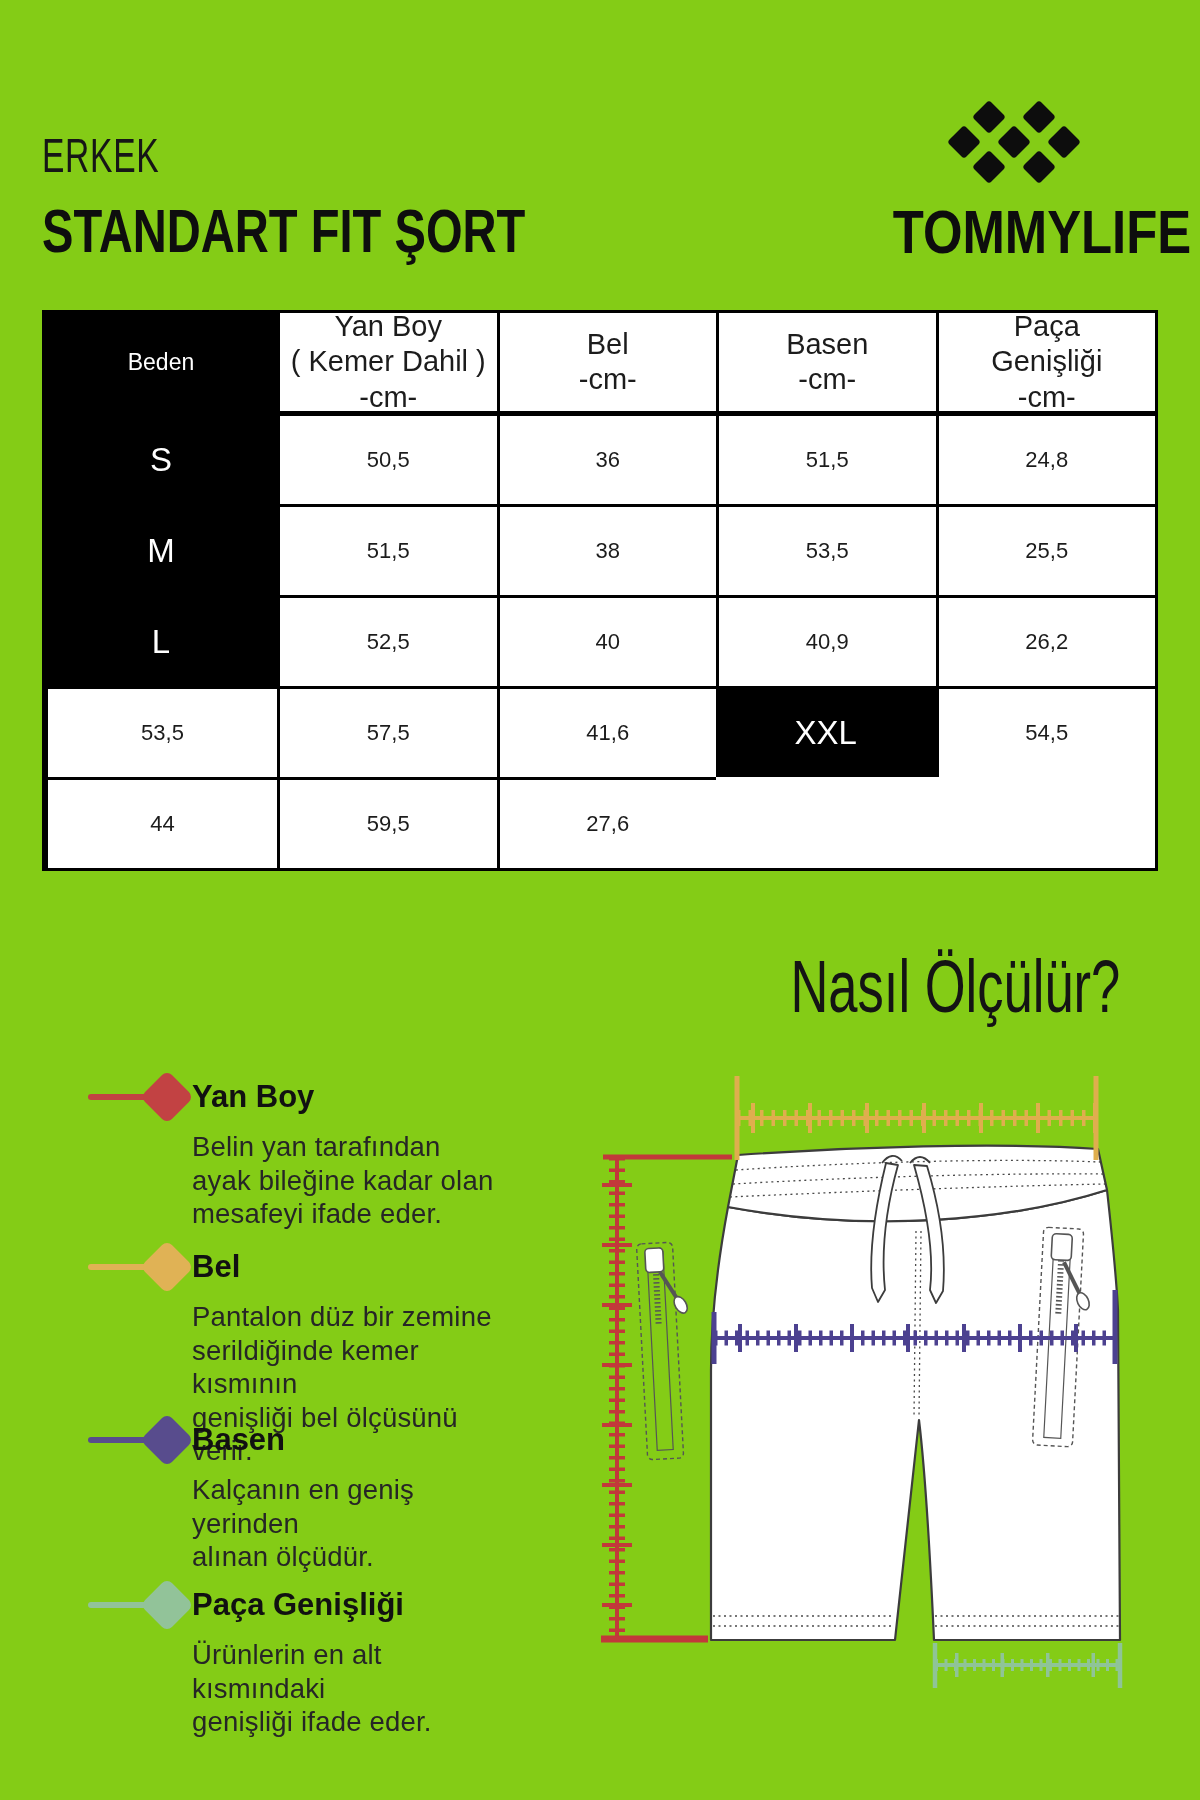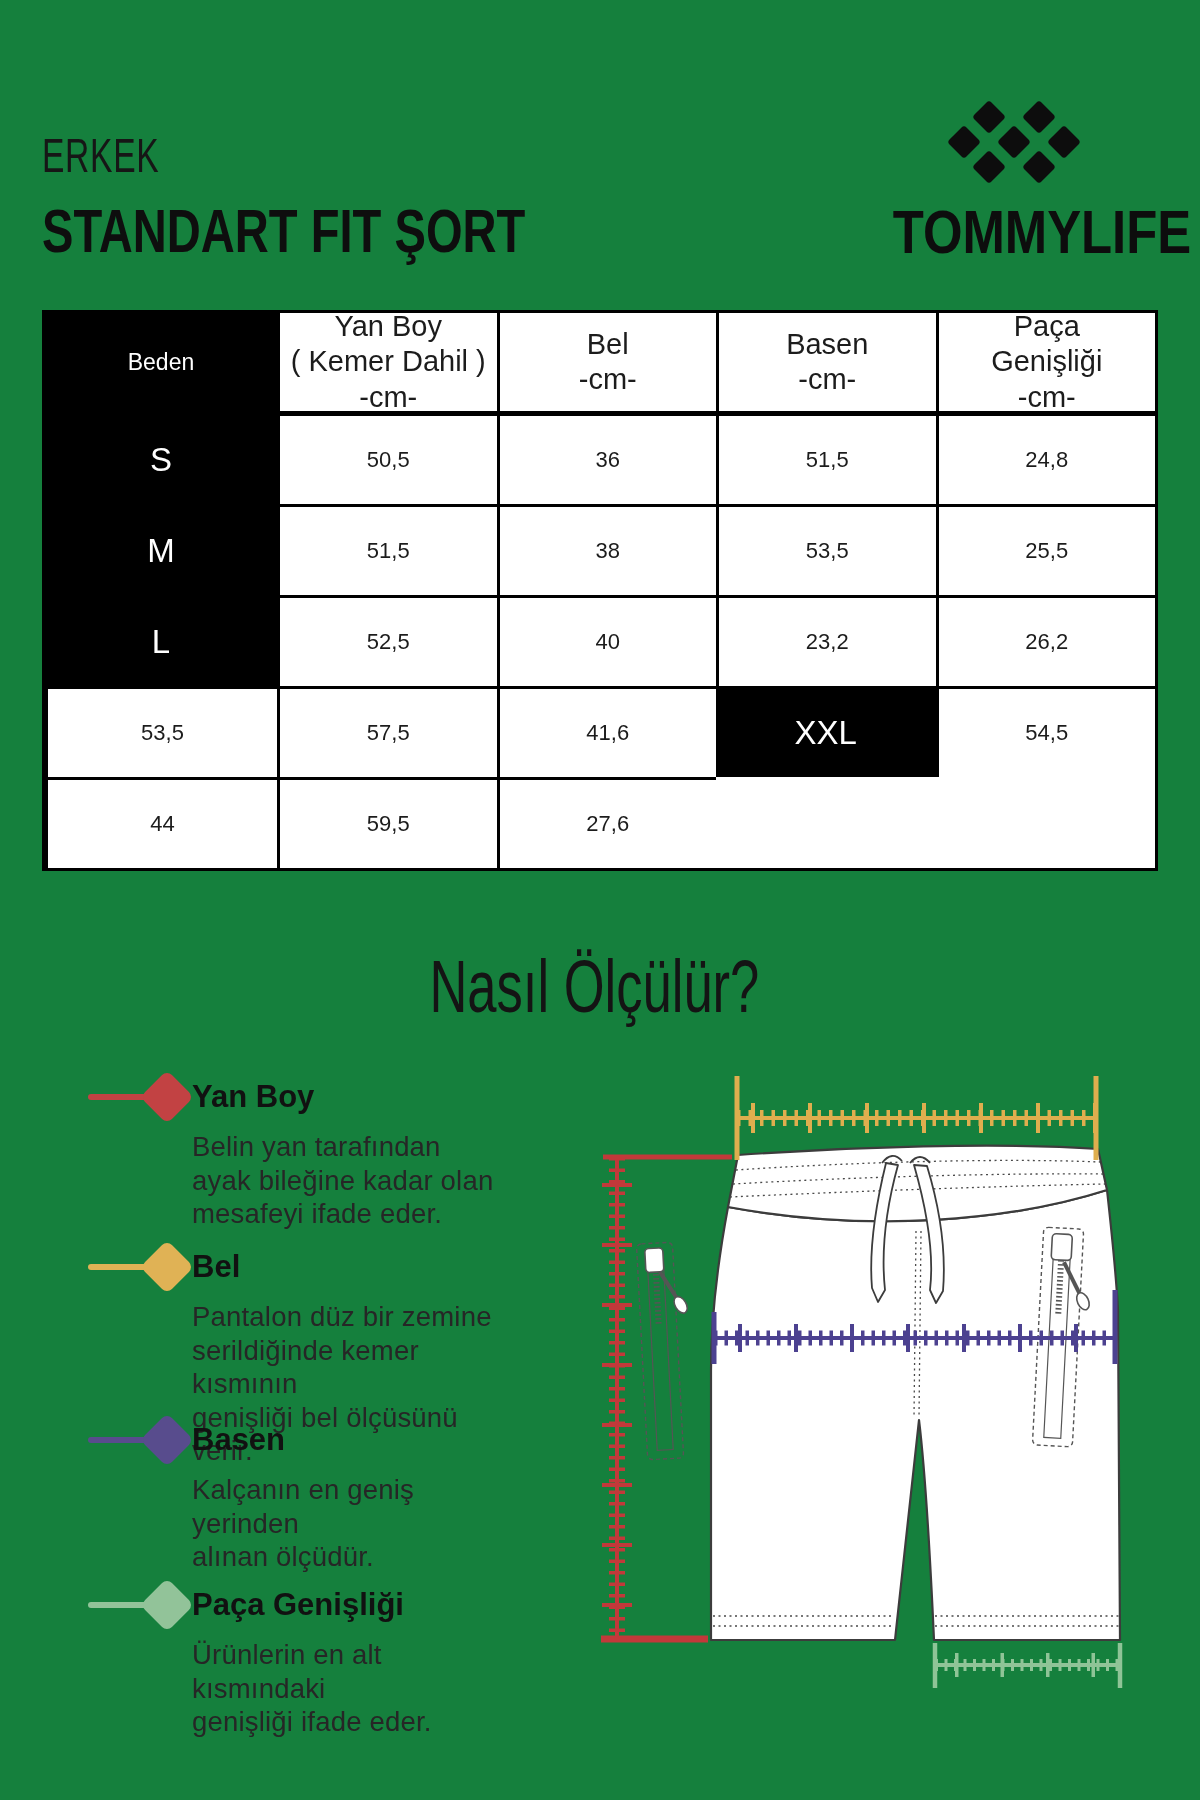--- a/index.html
+++ b/index.html
@@ -1,19 +1,19 @@
 <!DOCTYPE html>
 <html><head>
 <meta charset="utf-8">
 <style>
   * { margin:0; padding:0; box-sizing:border-box; }
   html,body { background:#fff; }
   .page {
     position:relative; width:1200px; height:1800px; margin:0 auto;
-    background:#15803d; overflow:hidden;
+    background:#84cc16; overflow:hidden;
     font-family:"Liberation Sans", sans-serif; color:#1c1c1c;
   }
   
   .titles { position:absolute; left:42px; top:128px; }
   .title-category {
     font-size:48px; font-weight:400; letter-spacing:1px; color:#161616;
     transform:scaleX(.70); transform-origin:0 50%; white-space:nowrap;
   }
   .title-product {
     margin-top:12px; font-size:62px; font-weight:700; color:#0e0e0e;
@@ -36,21 +36,21 @@
     font-size:22px; color:#1c1c1c; height:91px;
     border-left:3px solid #000; border-top:3px solid #000;
     white-space:pre-line; line-height:1.22;
   }
   .cell.first-col { border-left:none; }
   .cell.header { height:100px; font-size:29px; border-top:none; border-bottom:2px solid #000; }
   .cell.dark { background:#000; color:#fff; border-color:#000; }
   .cell.size-name { font-size:33px; }
   .cell.header.dark { font-size:23px; }
   
-  .section-title { position:absolute; left:0; right:12px; top:944px; text-align:center;text-decoration:underline; }
+  .section-title { position:absolute; left:0; right:12px; top:944px; text-align:right;text-decoration:underline; }
   .section-title > span {
     display:inline-block; font-size:74px; font-weight:400; color:#141414;
     transform:scaleX(.71); transform-origin:50% 50%; white-space:nowrap;
   }
   .legend-item { position:absolute; left:88px; width:420px; padding-left:104px; }
   .marker-line {
     position:absolute; left:0; top:16px; width:66px; height:6px; border-radius:3px;
   }
   .marker-diamond {
     position:absolute; left:60px; top:0; width:38px; height:38px;
@@ -109,21 +109,21 @@
 
     <div class="cell dark size-name first-col">M</div>
     <div class="cell">51,5</div>
     <div class="cell">38</div>
     <div class="cell">53,5</div>
     <div class="cell">25,5</div>
 
     <div class="cell dark size-name first-col">L</div>
     <div class="cell">52,5</div>
     <div class="cell">40</div>
-    <div class="cell">23,2</div>
+    <div class="cell">40,9</div>
     <div class="cell">26,2</div>
 
     <div class="cell">53,5</div>
     <div class="cell">57,5</div>
     <div class="cell">41,6</div>
 
     <div class="cell dark size-name first-col">XXL</div>
     <div class="cell">54,5</div>
     <div class="cell">44</div>
     <div class="cell">59,5</div>

